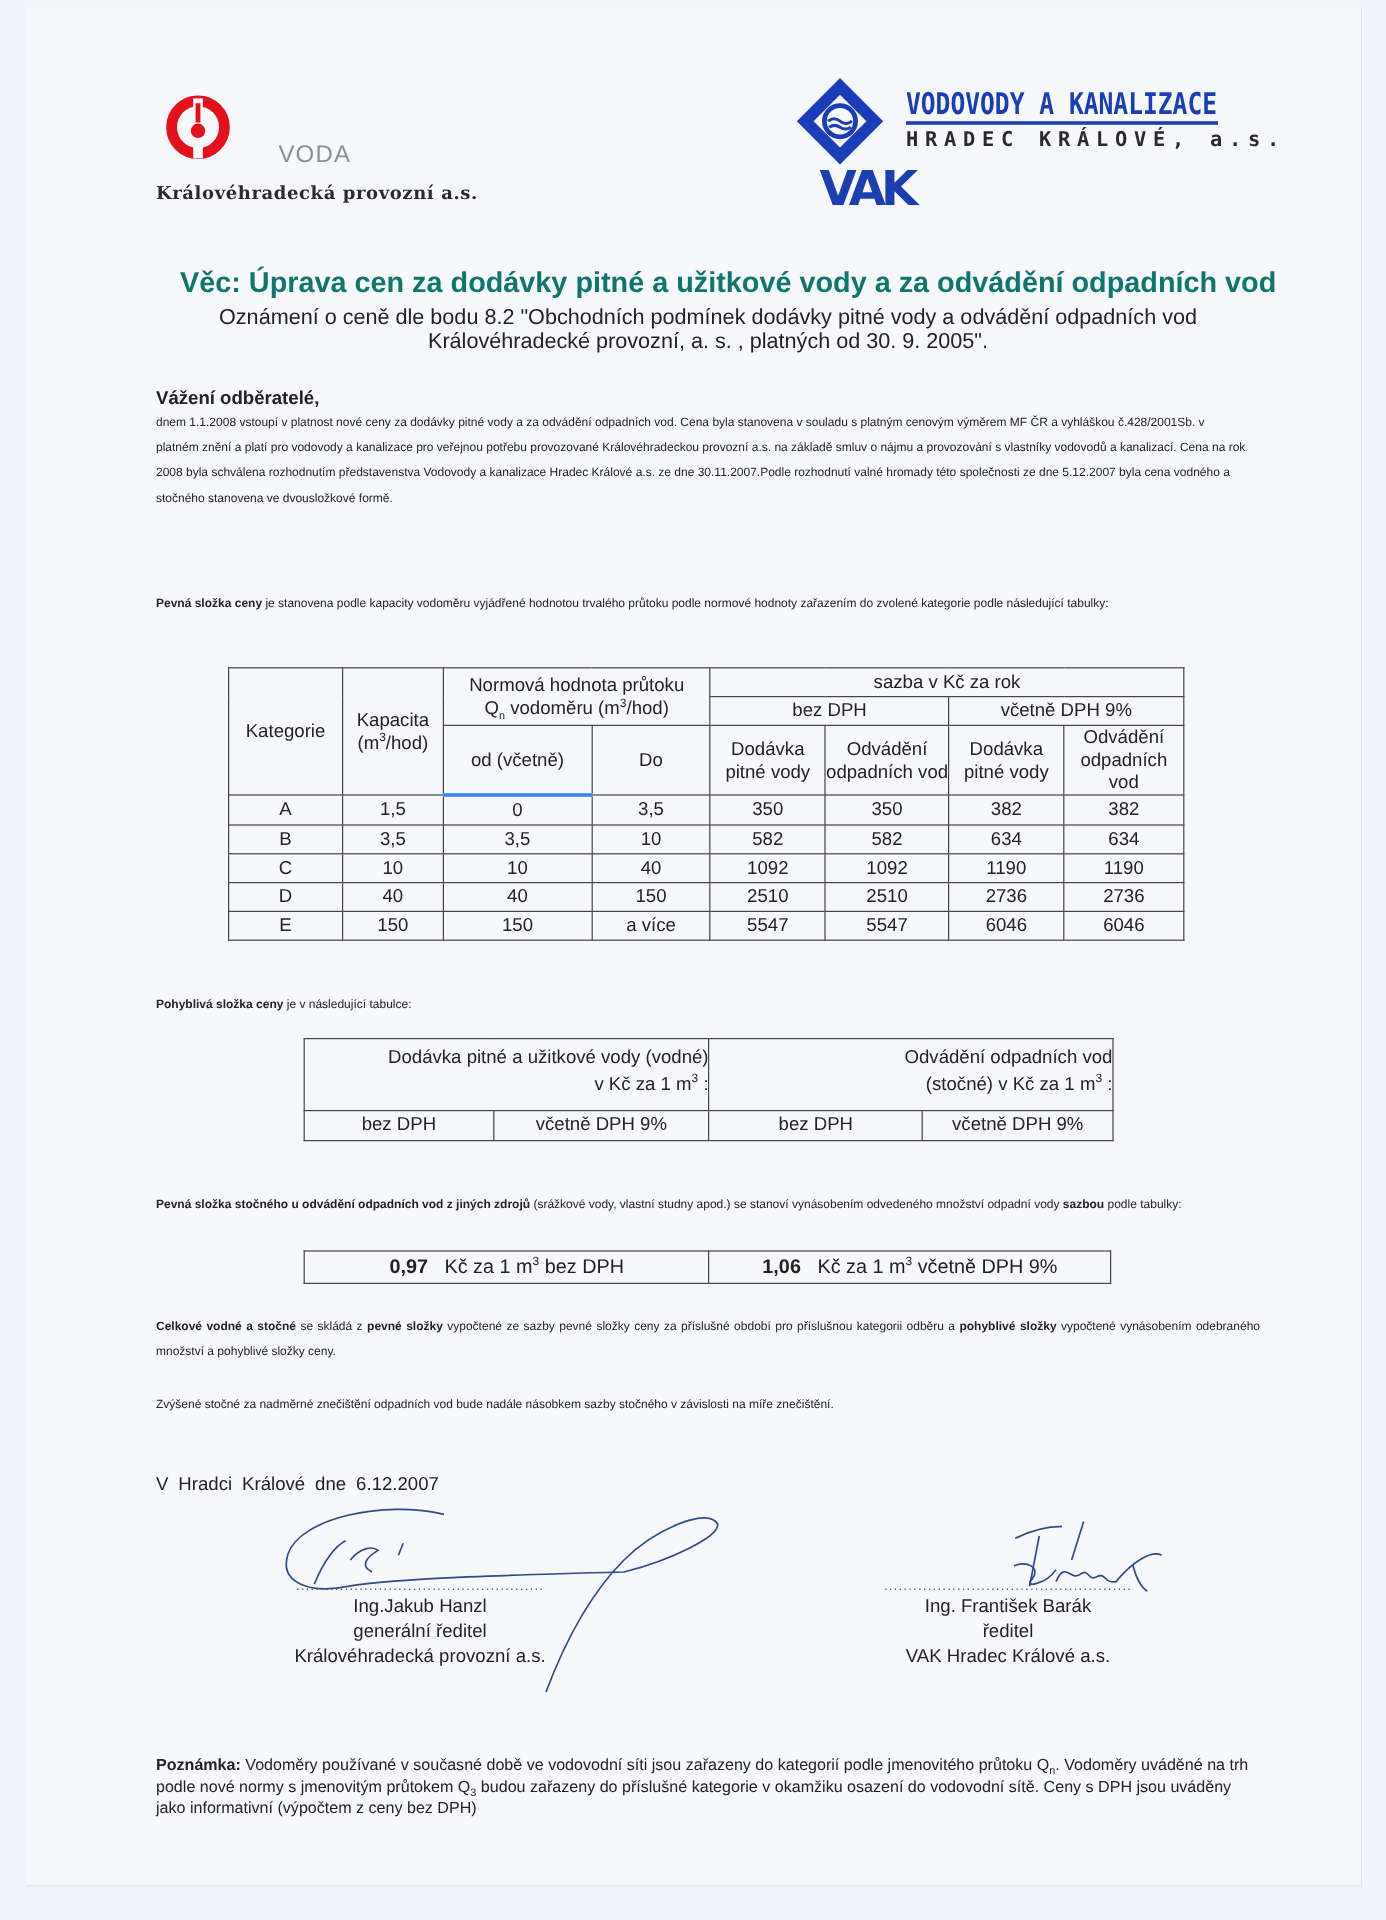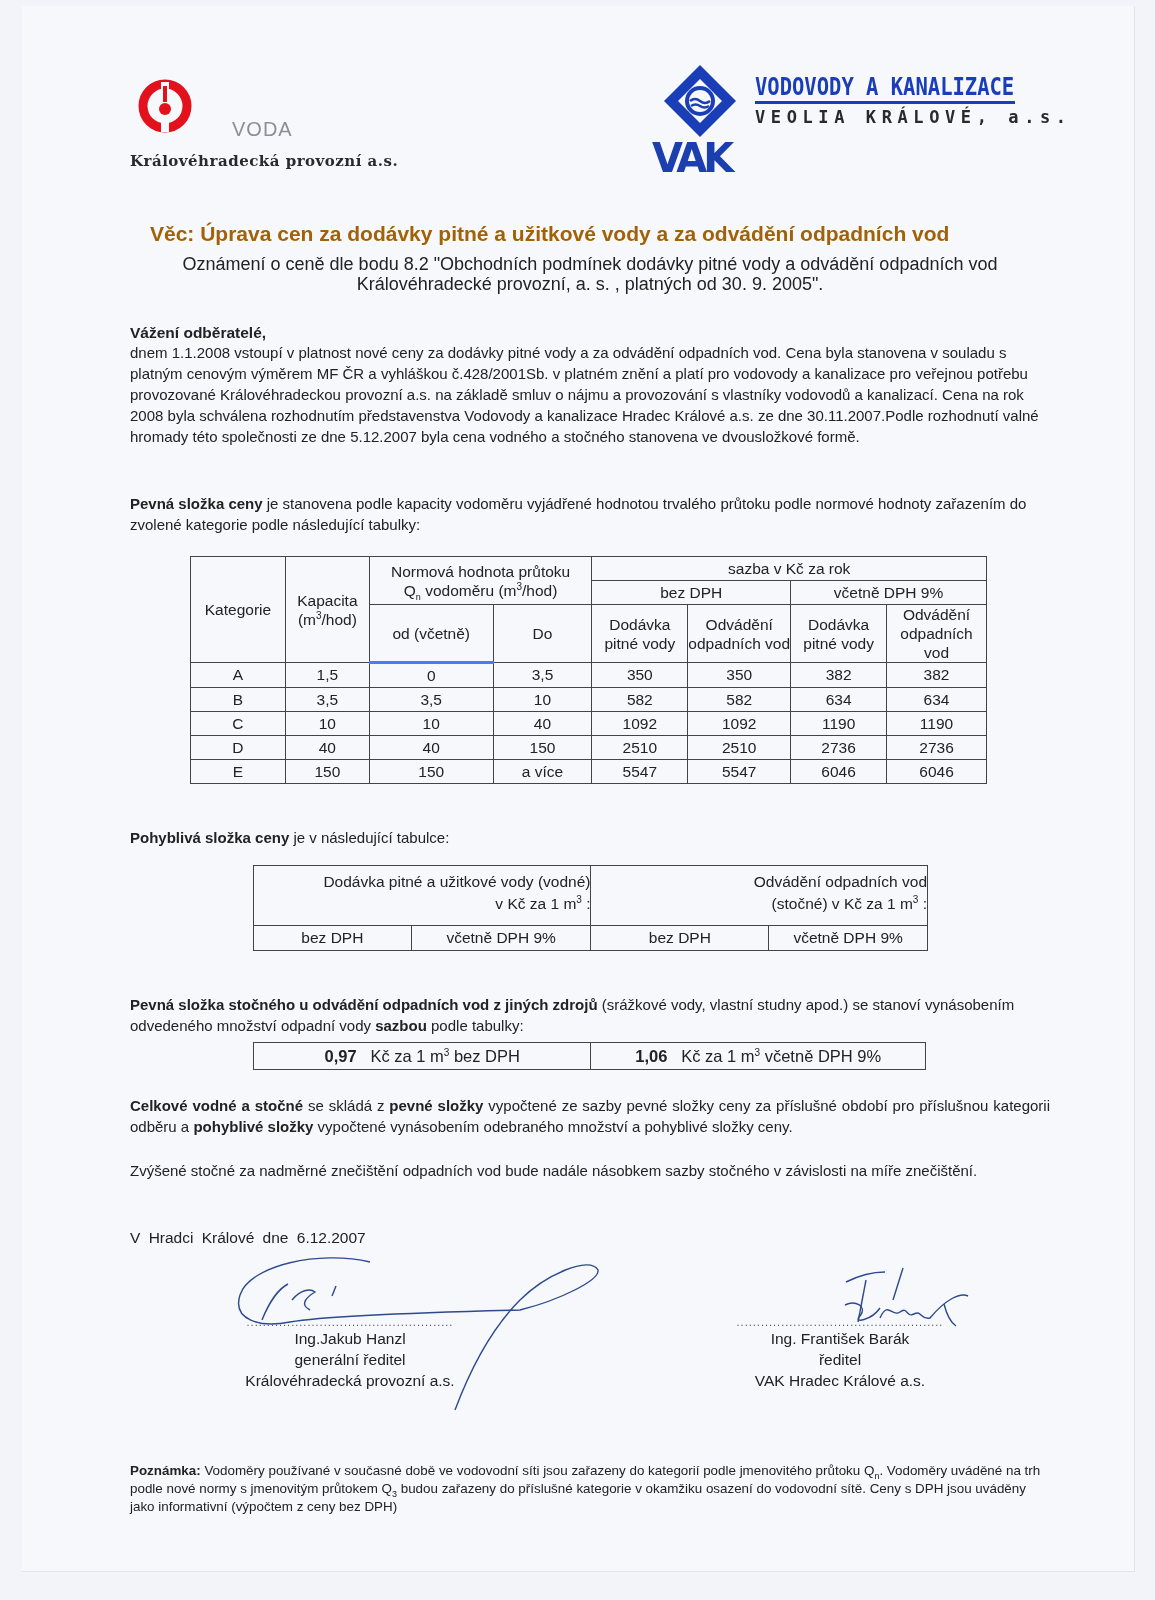--- a/index.html
+++ b/index.html
@@ -20,29 +20,29 @@
   .abs { position: absolute; }
 
   
   .veolia-logo { left: 137px; top: 78px; width: 240px; height: 60px; }
   .veolia-word { position: absolute; left: 58px; top: 2px; font-size: 44px; font-weight: bold; color: #e3111c; letter-spacing: 1px; font-family: "DejaVu Sans", sans-serif; }
   .veolia-sub { position: absolute; left: 95px; top: 120px; font-size: 20px; color: #8c8f96; letter-spacing: 1px; }
   .veolia-company { left: 130px; top: 152px; font-size: 15px; font-weight: bold; color: #2a2a2a; font-family: "DejaVu Serif", serif; letter-spacing: 0.5px; }
 
   
   .vak-logo { left: 662px; top: 63px; width: 76px; height: 76px; }
-  .vak-letters { left: 652px; top: 135px; font-size: 40px; font-weight: bold; color: #1c3fb0; letter-spacing: -4px; font-family: "DejaVu Sans", sans-serif; }
+  .vak-letters { left: 683px; top: 135px; font-size: 40px; font-weight: bold; color: #1c3fb0; letter-spacing: -4px; font-family: "DejaVu Sans", sans-serif; }
   .vak-title { left: 755px; top: 72px; font-size: 25px; font-weight: bold; color: #1a3db8; font-family: "DejaVu Sans Mono", monospace; letter-spacing: 0px; transform: scaleX(0.82); transform-origin: left; white-space: nowrap; }
   .vak-rule { left: 755px; top: 101px; width: 260px; height: 3px; background: #1a3db8; }
   .vak-subtitle { left: 755px; top: 107px; font-size: 17px; font-weight: bold; color: #2a2a2a; letter-spacing: 5.6px; white-space: nowrap; font-family: "DejaVu Sans Mono", monospace; }
 
-  .subject { left: 150px; top: 222px; font-size: 21px; font-weight: bold; color: #a16207; white-space: nowrap; }
+  .subject { left: 150px; top: 222px; font-size: 24px; font-weight: bold; color: #0f766e; white-space: nowrap; }
   .subject-note { left: 130px; top: 254px; width: 920px; text-align: center; font-size: 18px; line-height: 20px; color: #222; }
 
-  .body-text { font-size: 15px; line-height: 21px; color: #222; }
+  .body-text { font-size: 10px; line-height: 21px; color: #222; }
   .greeting { left: 130px; top: 322px; font-weight: bold; font-size: 15.5px; }
   .intro { left: 130px; top: 342px; width: 910px; }
 
   .fixed-intro { left: 130px; top: 493px; width: 910px; }
 
   table { border-collapse: collapse; }
   td, th { border: 1px solid #444; text-align: center; font-weight: normal; color: #222; padding: 0; }
 
   .t1 { left: 190px; top: 556px; width: 797px; font-size: 15.5px; }
   .t1 th { line-height: 19px; }
@@ -94,21 +94,21 @@
   <polygon points="38,2 74,38 38,74 2,38" fill="#1a3db8"></polygon>
   <polygon points="38,16 60,38 38,60 16,38" fill="#f7f8fc"></polygon>
   <circle cx="38" cy="38" r="15" fill="#1a3db8"></circle>
   <circle cx="38" cy="38" r="11" fill="#f7f8fc"></circle>
   <path d="M28 38 q5 -4 10 0 t10 0" stroke="#1a3db8" stroke-width="2.5" fill="none"></path>
   <path d="M29 43 q4.5 -3 9 0 t9 0" stroke="#1a3db8" stroke-width="2.5" fill="none"></path>
 </svg>
 <div class="abs vak-letters">VAK</div>
 <div class="abs vak-title">VODOVODY A KANALIZACE</div>
 <div class="abs vak-rule"></div>
-<div class="abs vak-subtitle">VEOLIA KRÁLOVÉ, a.s.</div>
+<div class="abs vak-subtitle">HRADEC KRÁLOVÉ, a.s.</div>
 
 <div class="abs subject">Věc:  Úprava cen za dodávky pitné a užitkové vody  a  za odvádění odpadních vod</div>
 <div class="abs subject-note">Oznámení o ceně dle bodu 8.2  "Obchodních podmínek dodávky pitné vody a odvádění odpadních vod Královéhradecké provozní, a. s. , platných od 30. 9. 2005".</div>
 
 <div class="abs body-text greeting">Vážení odběratelé,</div>
 <div class="abs body-text intro">dnem 1.1.2008  vstoupí  v  platnost nové ceny  za  dodávky pitné vody a za  odvádění odpadních  vod. Cena byla stanovena v souladu  s platným  cenovým výměrem MF ČR a vyhláškou č.428/2001Sb. v platném znění a platí pro vodovody a kanalizace pro veřejnou potřebu provozované Královéhradeckou provozní a.s. na základě smluv o nájmu a provozování s vlastníky vodovodů a kanalizací. Cena na rok 2008 byla schválena  rozhodnutím představenstva Vodovody a kanalizace Hradec Králové a.s. ze dne 30.11.2007.Podle rozhodnutí valné hromady této společnosti ze dne 5.12.2007 byla cena vodného a stočného stanovena ve dvousložkové formě.</div>
 
 <div class="abs body-text fixed-intro">
   <b>Pevná složka ceny</b><span> je stanovena podle kapacity vodoměru vyjádřené hodnotou trvalého průtoku podle normové hodnoty zařazením do zvolené kategorie podle následující tabulky:</span>
 </div>

